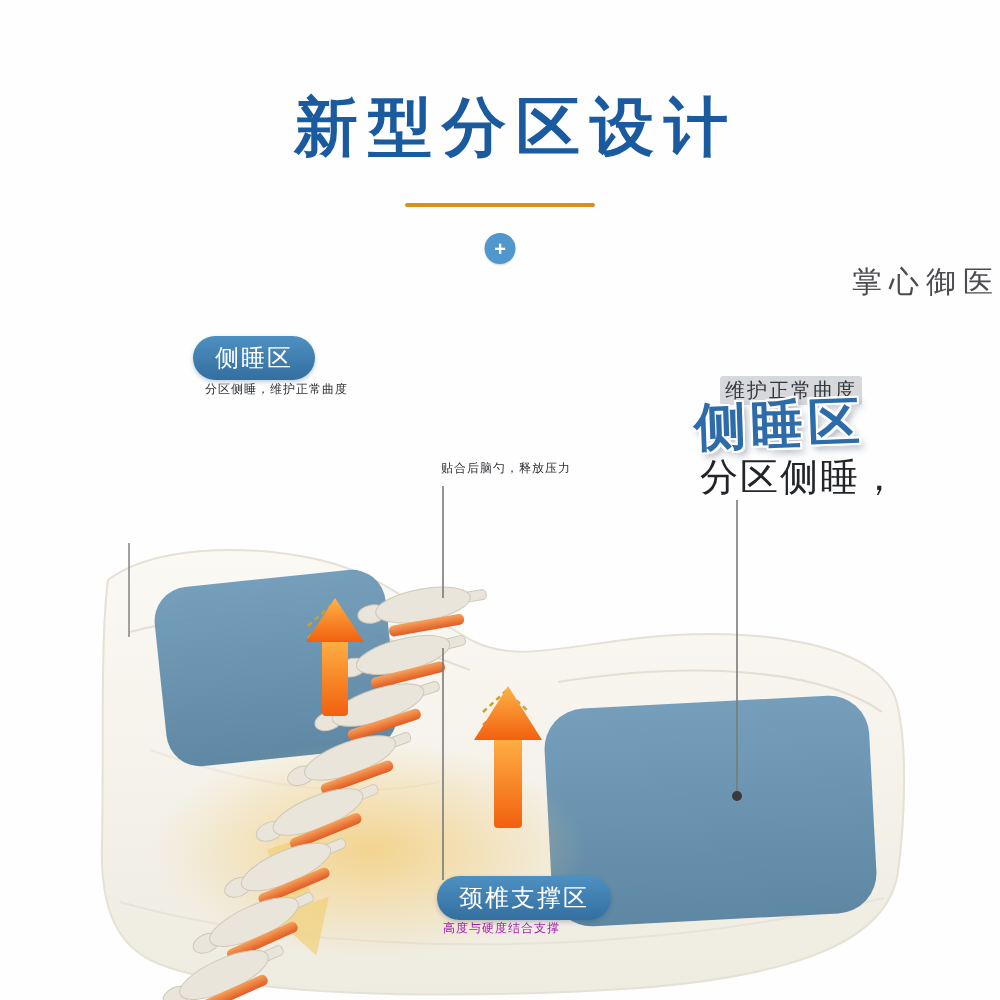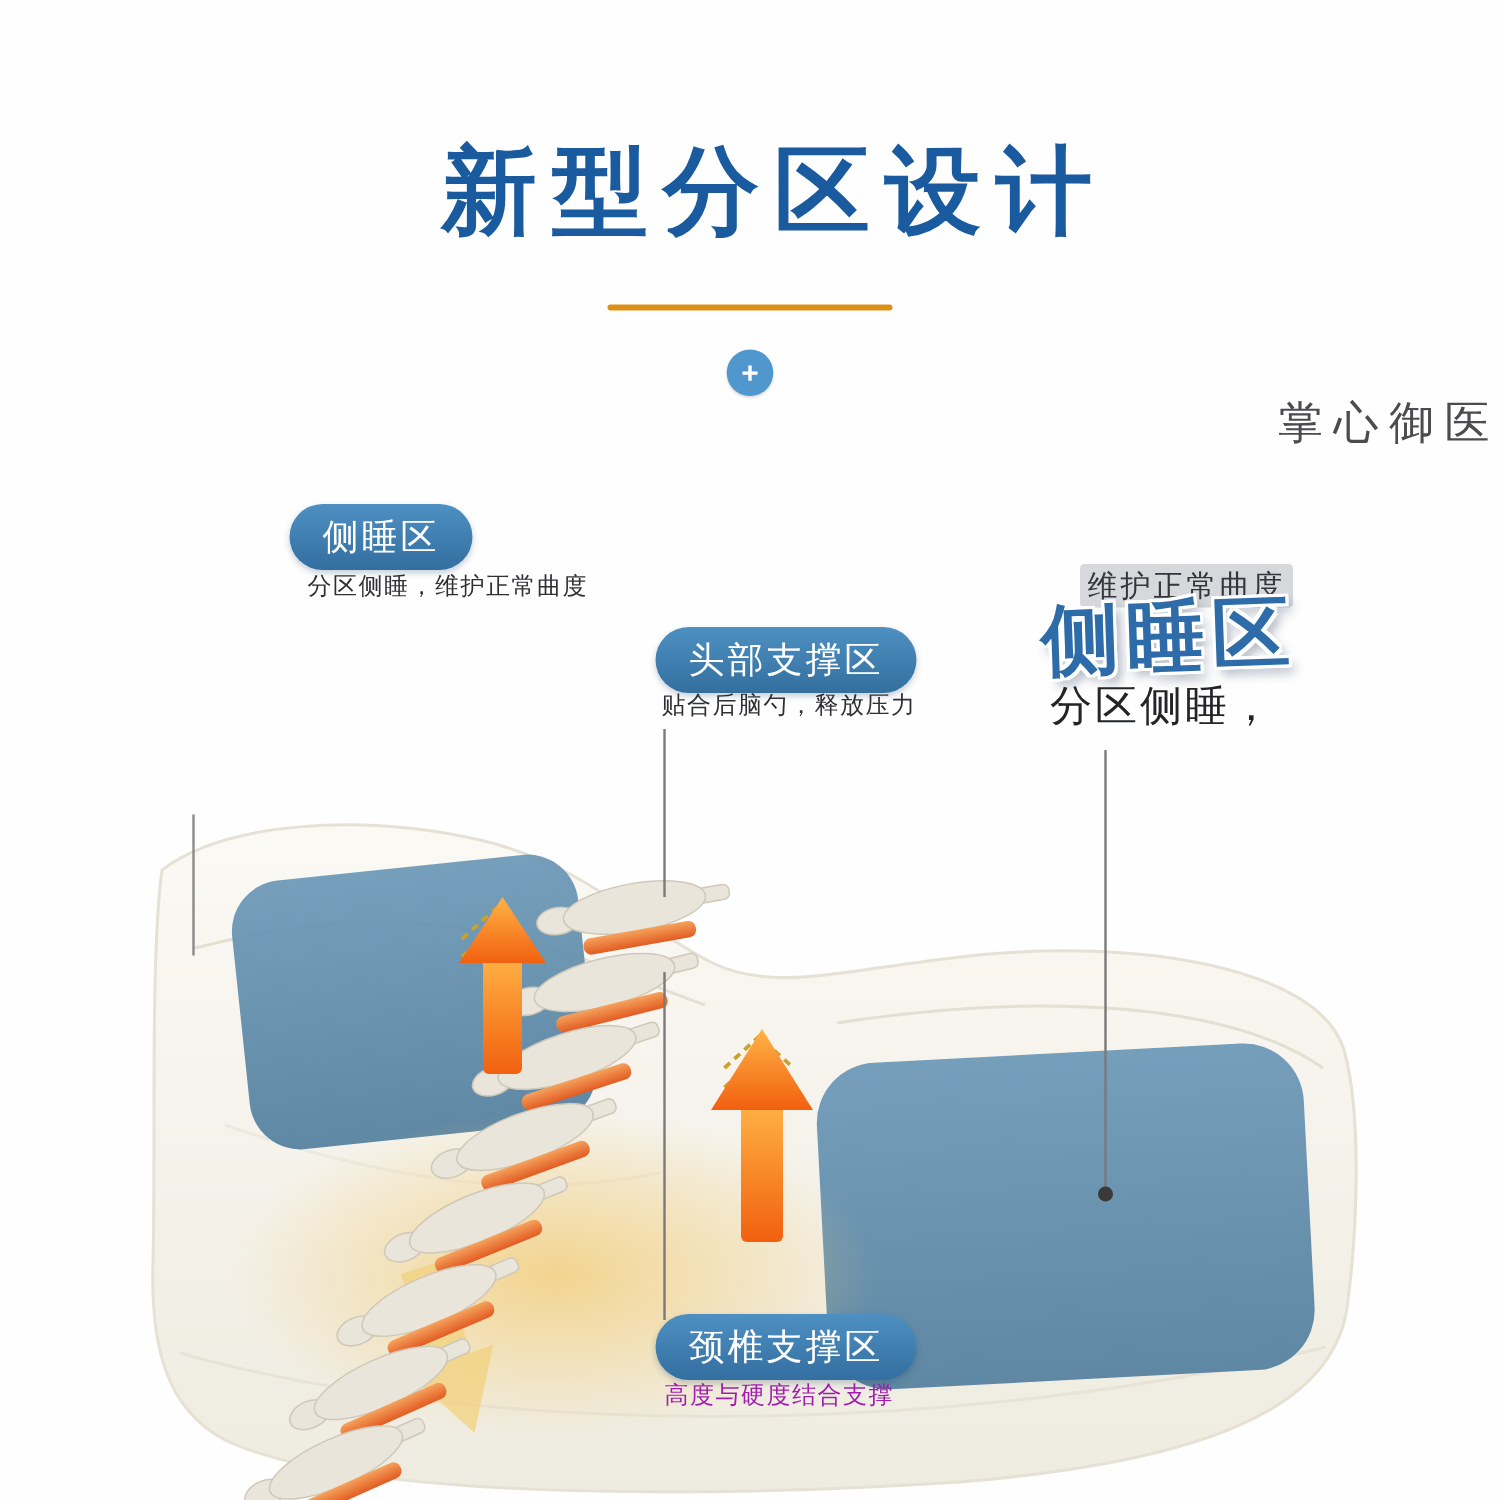--- a/index.html
+++ b/index.html
@@ -41,21 +41,21 @@
     padding:6px 22px;border-radius:22px;
     background:linear-gradient(#4e90c2,#336f9f);
     color:#ffffff;font-size:24px;letter-spacing:2px;
     box-shadow:0 2px 4px rgba(20,60,100,.25);
     white-space:nowrap;
   }
   .pill-left{left:193px;top:336px;}
   .pill-head{left:437px;top:418px;}
   .pill-neck{left:437px;top:876px;z-index:4;text-align:center;}
   .callout-desc{
-    position:absolute;font-size:16px;color:#2e3034;letter-spacing:1px;white-space:nowrap;z-index:4;
+    position:absolute;font-size:12px;color:#2e3034;letter-spacing:1px;white-space:nowrap;z-index:4;
   }
   .desc-left{left:205px;top:381px;}
   .desc-head{left:441px;top:460px;text-align:center;}
   .desc-neck{left:443px;top:920px;color:#a21caf;}
 
   
   .right-note{
     position:absolute;left:720px;top:376px;
     font-size:20px;color:#33363b;letter-spacing:2px;
     background:rgba(150,156,163,.38);
@@ -67,21 +67,21 @@
     font-size:52px;font-weight:900;color:#2d6ca8;letter-spacing:5px;
     transform:rotate(-2deg);
     text-shadow:
       -2px 0 #fff, 2px 0 #fff, 0 -2px #fff, 0 2px #fff,
       -2px -2px #fff, 2px 2px #fff, 2px -2px #fff, -2px 2px #fff,
       4px 5px 7px rgba(40,60,90,.45);
     z-index:4;white-space:nowrap;
   }
   .right-big-desc{
     position:absolute;left:700px;top:452px;
-    font-size:28px;color:#222428;letter-spacing:2px;z-index:4;white-space:nowrap;text-align:right;
+    font-size:38px;color:#222428;letter-spacing:2px;z-index:4;white-space:nowrap;text-align:right;
   }
 
   
   .scene-svg{position:absolute;left:0;top:520px;z-index:1;}
   .lines-svg{position:absolute;left:0;top:0;z-index:2;pointer-events:none;}
   .textlayer{z-index:3;}
 </style>
 </head>
 <body>
 
@@ -214,21 +214,20 @@
     <line x1="129" y1="543" x2="129" y2="637" stroke="#8a8a8a" stroke-width="1.6"></line>
     <line x1="443" y1="486" x2="443" y2="598" stroke="#7a7a7a" stroke-width="1.6"></line>
     <line x1="737" y1="500" x2="737" y2="793" stroke="#7a7a7a" stroke-width="1.6"></line>
     <circle cx="737" cy="796" r="5" fill="#3a3a3a"></circle>
     <line x1="443" y1="648" x2="443" y2="880" stroke="#7a7a7a" stroke-width="1.6"></line>
   </svg>
 
   <div class="pill pill-left textlayer">侧睡区</div>
   <div class="callout-desc desc-left textlayer">分区侧睡，维护正常曲度</div>
 
-  <div class="pill pill-head textlayer">头部支撑区</div>
   <div class="callout-desc desc-head textlayer">贴合后脑勺，释放压力</div>
 
   <div class="right-note textlayer">维护正常曲度</div>
   <div class="right-big-title textlayer">侧睡区</div>
   <div class="right-big-desc textlayer">分区侧睡，</div>
 
   <div class="pill pill-neck textlayer">颈椎支撑区</div>
   <div class="callout-desc desc-neck textlayer">高度与硬度结合支撑</div>
 
 </div>

